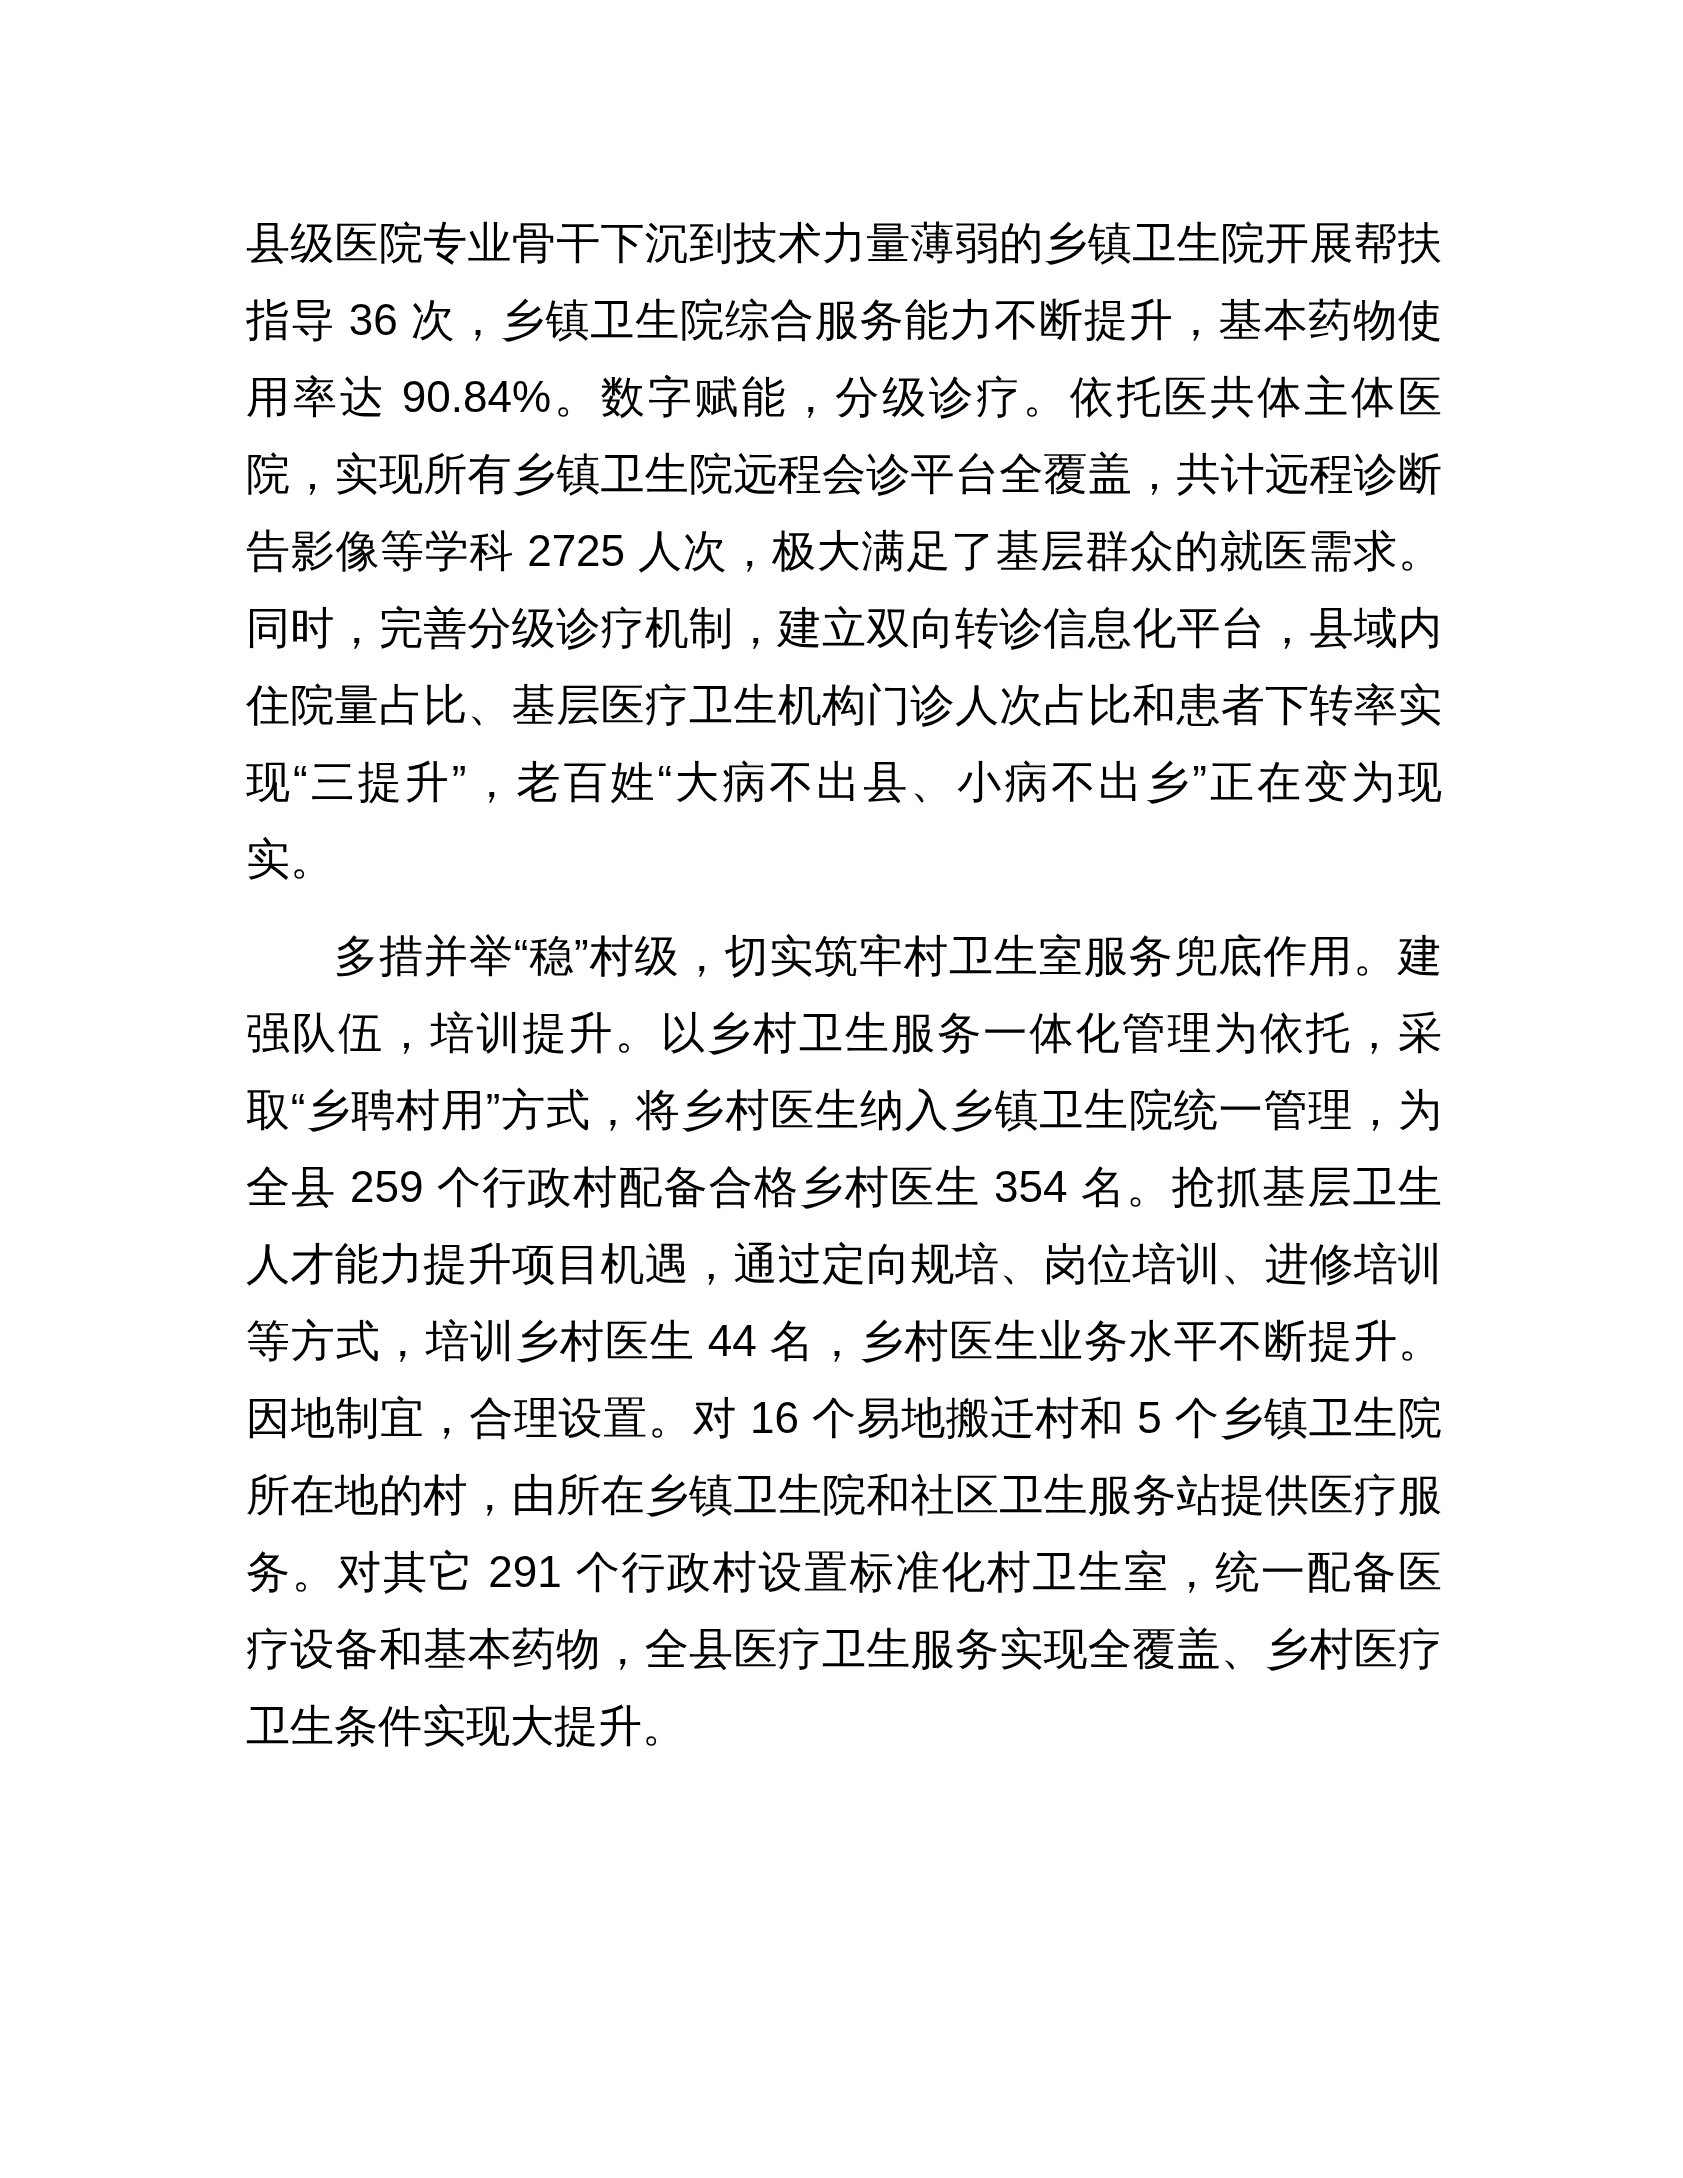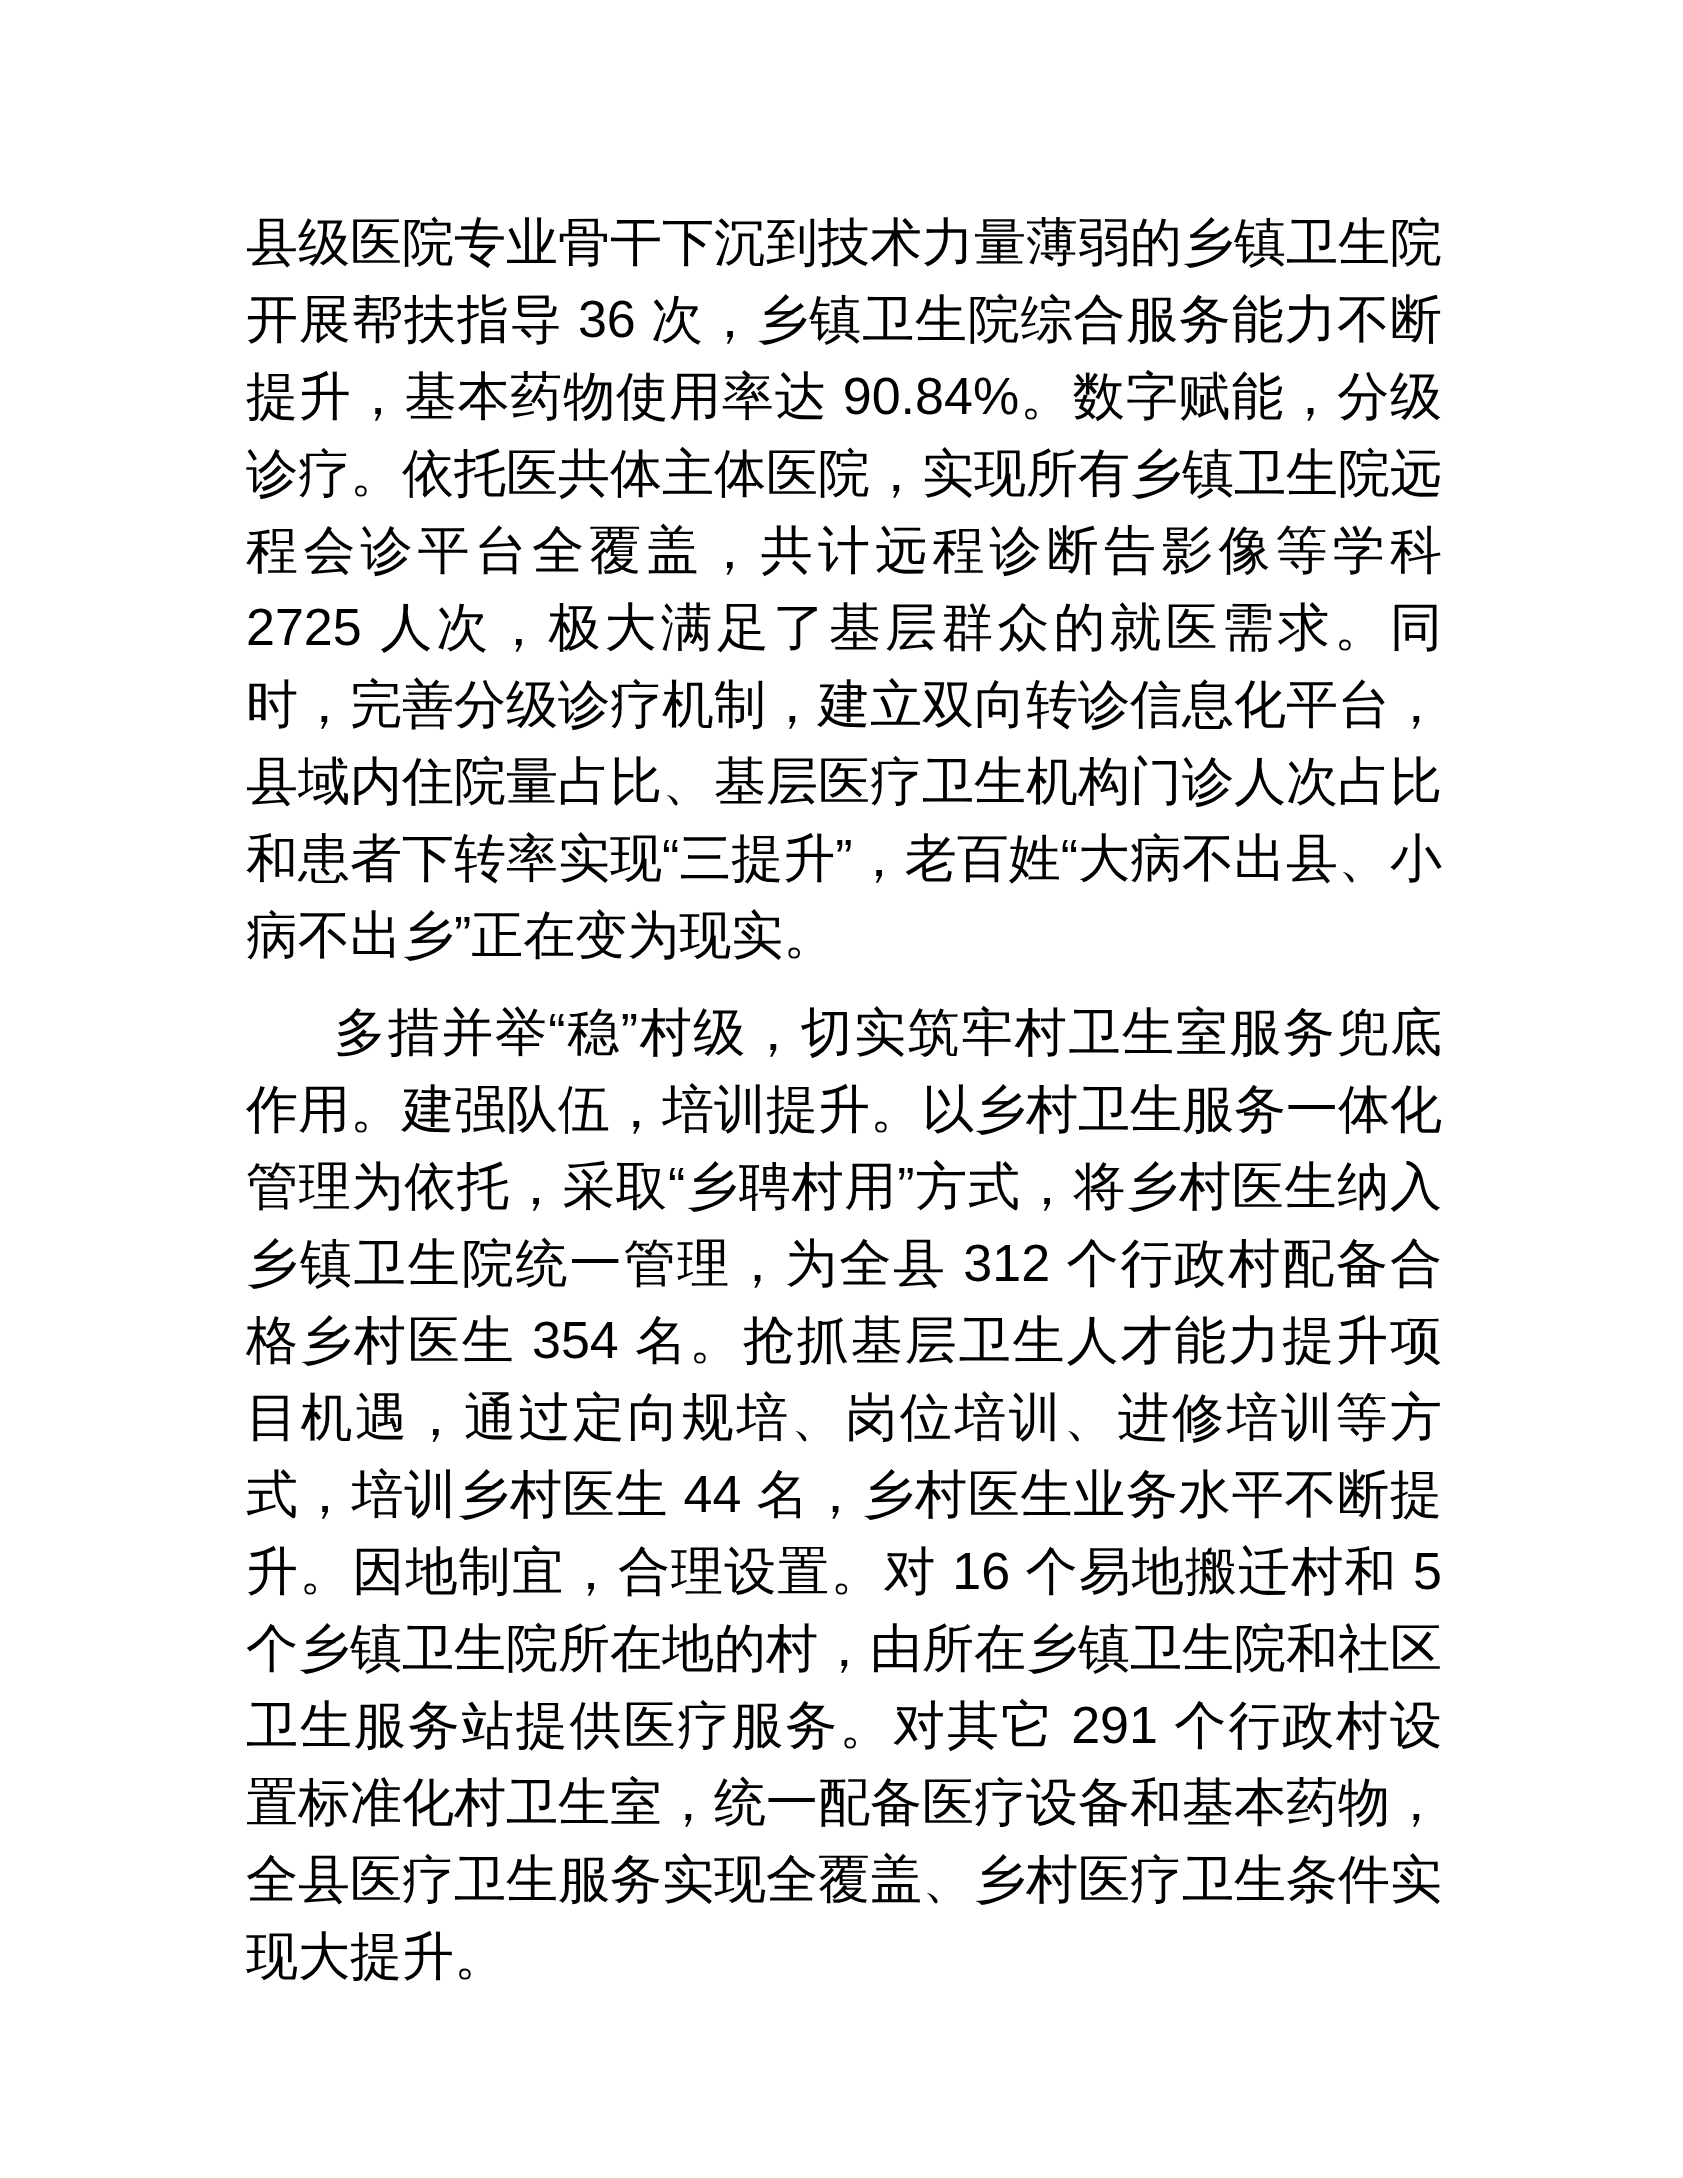--- a/index.html
+++ b/index.html
@@ -20,35 +20,35 @@
   }
   .content {
     position: absolute;
     left: 246px;
     top: 204px;
     width: 1196px;
   }
   .para {
     margin: 0;
     font-family: "Liberation Sans", sans-serif;
-    font-size: 52px;
+    font-size: 44px;
     line-height: 77px;
     color: #000000;
     text-align: justify;
     text-justify: inter-ideograph;
   }
   .para + .para {
     margin-top: 20px;
   }
   .para-indent {
     text-indent: 88px; 
   }
 </style>
 </head>
 <body>
 
 <div class="page">
   <div class="content">
     <p class="para">县级医院专业骨干下沉到技术力量薄弱的乡镇卫生院开展帮扶指导 36 次，乡镇卫生院综合服务能力不断提升，基本药物使用率达 90.84%。数字赋能，分级诊疗。依托医共体主体医院，实现所有乡镇卫生院远程会诊平台全覆盖，共计远程诊断告影像等学科 2725 人次，极大满足了基层群众的就医需求。同时，完善分级诊疗机制，建立双向转诊信息化平台，县域内住院量占比、基层医疗卫生机构门诊人次占比和患者下转率实现“三提升”，老百姓“大病不出县、小病不出乡”正在变为现实。</p>
-    <p class="para para-indent">多措并举“稳”村级，切实筑牢村卫生室服务兜底作用。建强队伍，培训提升。以乡村卫生服务一体化管理为依托，采取“乡聘村用”方式，将乡村医生纳入乡镇卫生院统一管理，为全县 312 个行政村配备合格乡村医生 354 名。抢抓基层卫生人才能力提升项目机遇，通过定向规培、岗位培训、进修培训等方式，培训乡村医生 44 名，乡村医生业务水平不断提升。因地制宜，合理设置。对 16 个易地搬迁村和 5 个乡镇卫生院所在地的村，由所在乡镇卫生院和社区卫生服务站提供医疗服务。对其它 291 个行政村设置标准化村卫生室，统一配备医疗设备和基本药物，全县医疗卫生服务实现全覆盖、乡村医疗卫生条件实现大提升。</p>
+    <p class="para para-indent">多措并举“稳”村级，切实筑牢村卫生室服务兜底作用。建强队伍，培训提升。以乡村卫生服务一体化管理为依托，采取“乡聘村用”方式，将乡村医生纳入乡镇卫生院统一管理，为全县 259 个行政村配备合格乡村医生 354 名。抢抓基层卫生人才能力提升项目机遇，通过定向规培、岗位培训、进修培训等方式，培训乡村医生 44 名，乡村医生业务水平不断提升。因地制宜，合理设置。对 16 个易地搬迁村和 5 个乡镇卫生院所在地的村，由所在乡镇卫生院和社区卫生服务站提供医疗服务。对其它 291 个行政村设置标准化村卫生室，统一配备医疗设备和基本药物，全县医疗卫生服务实现全覆盖、乡村医疗卫生条件实现大提升。</p>
   </div>
 </div>
 
 
 </body></html>

